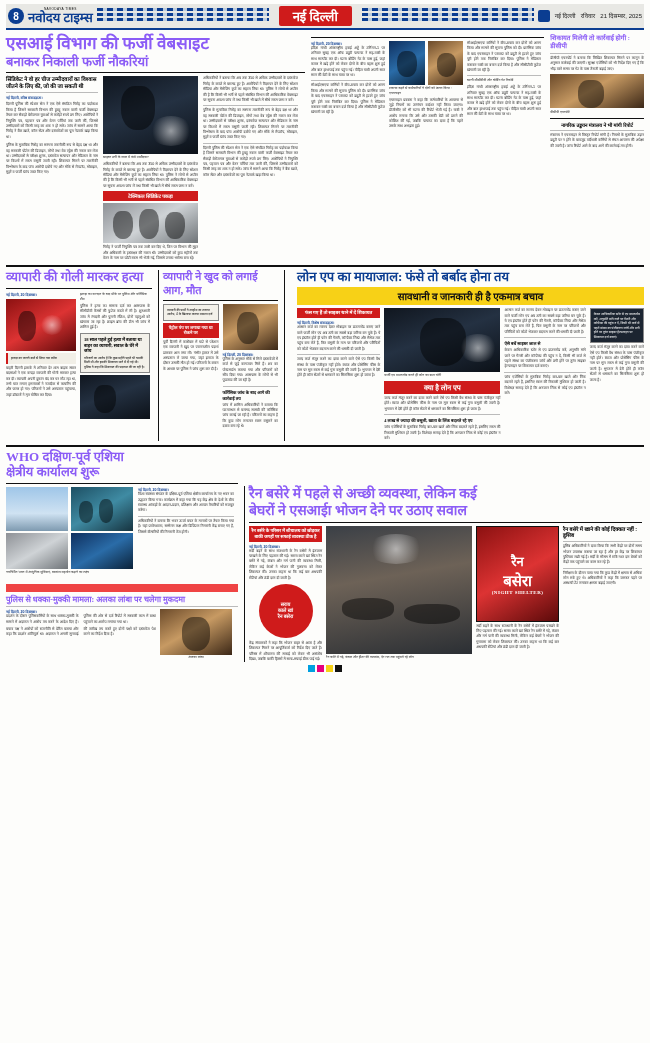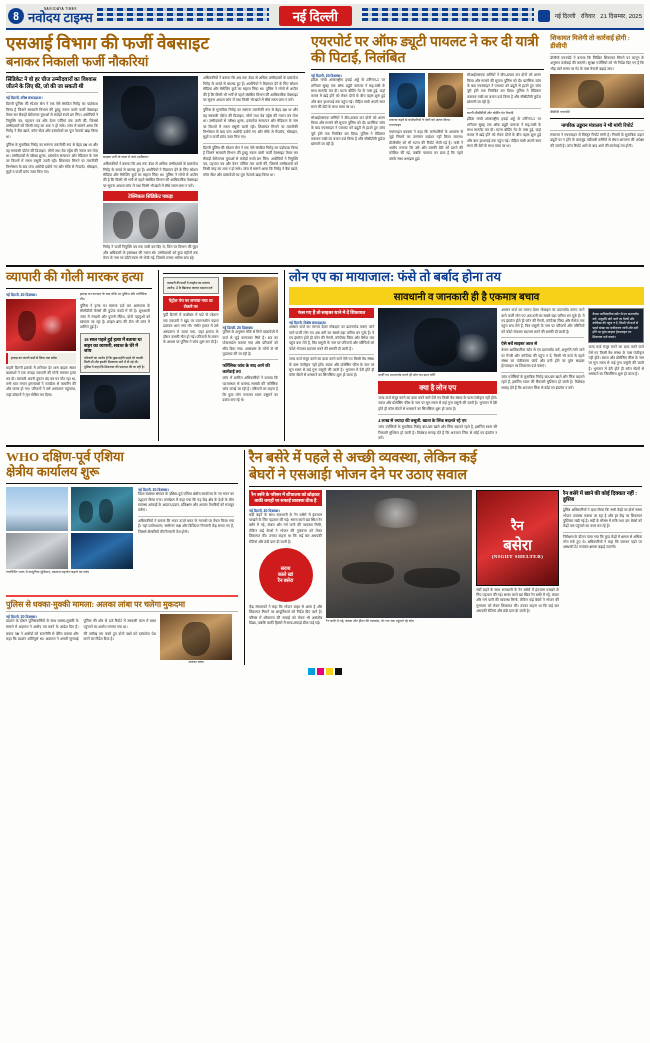--- a/index.html
+++ b/index.html
@@ -51,21 +51,21 @@
     padding: 1px 14px; border-radius: 2px;
     margin: 0 6px;
   }
   .mast-right { display: flex; align-items: center; gap: 5px; font-size: 6px; color:#222; }
   .mast-right .sq { width: 12px; height: 12px; background:#0b3d91; border-radius:2px; }
 
   
   .cols { display: flex; gap: 6px; }
   .hl {
     font-family: "Liberation Serif", serif;
-    font-weight: bold; color: #a16207; line-height: 1.15;
+    font-weight: bold; color: #8b5cf6; line-height: 1.15;
   }
   .hl.blue { color: #0b3d91; }
   .body-text {
     font-size: 3.6px; line-height: 1.5; color: #222; text-align: justify;
     column-gap: 5px;
   }
   .kicker { font-size: 5.6px; font-weight: bold; font-family: "Liberation Serif", serif; }
   .caption { font-size: 3.4px; color:#333; line-height:1.4; }
   .byline { font-size: 3.6px; font-weight: bold; color: #0b3d91; }
 
@@ -187,24 +187,20 @@
           <div class="body-text" style="columns:1;">अधिकारियों ने बताया कि अब तक 350 से अधिक उम्मीदवारों के दस्तावेज गिरोह के कब्जे से बरामद हुए हैं। आरोपियों ने विज्ञापन देने के लिए सोशल मीडिया और मैसेजिंग ग्रुपों का सहारा लिया था। पुलिस ने लोगों से अपील की है कि किसी भी भर्ती से पहले संबंधित विभाग की आधिकारिक वेबसाइट पर सूचना अवश्य जांच लें तथा किसी भी खाते में सीधे रकम जमा न करें।</div>
           <div class="thin-divider"></div>
           <div class="body-text">पुलिस के मुताबिक गिरोह का सरगना तकनीकी रूप से बेहद दक्ष था और वह सरकारी पोर्टल की डिजाइन, लोगो तथा वेब एड्रेस की नकल कर लेता था। उम्मीदवारों से परीक्षा शुल्क, दस्तावेज सत्यापन और मेडिकल के नाम पर किश्तों में रकम वसूली जाती रही। शिकायत मिलने पर तकनीकी विश्लेषण के बाद पांच आरोपी दबोचे गए और मौके से लैपटॉप, मोबाइल, मुहरें व फर्जी स्टांप जब्त किए गए।</div>
           <div class="thin-divider"></div>
           <div class="body-text">दिल्ली पुलिस की स्पेशल सेल ने एक ऐसे संगठित गिरोह का पर्दाफाश किया है जिसने सरकारी विभाग की हूबहू नकल वाली फर्जी वेबसाइट तैयार कर सैकड़ों बेरोजगार युवाओं से करोड़ों रुपये ठग लिए। आरोपियों ने नियुक्ति पत्र, पहचान पत्र और वेतन पर्चियां तक जारी कीं, जिससे उम्मीदवारों को किसी तरह का शक न हो सके। जांच में सामने आया कि गिरोह ने बैंक खाते, कॉल सेंटर और दस्तावेजों का पूरा नेटवर्क खड़ा किया था।</div>
         </div>
       </div>
     </div>
 
     <div style="width:234px;">
-      <div class="hl" style="font-size:14px;">
-        <span>एयरपोर्ट पर ऑफ ड्यूटी पायलट ने कर दी यात्री की पिटाई,</span>
-        <span class="blue">निलंबित</span>
-      </div>
       <div class="divider"></div>
       <div style="display:flex;gap:4px;margin-top:3px;">
         <div style="width:74px;">
           <div class="byline">नई दिल्ली, 20 दिसम्बर।</div>
           <div class="body-text">इंदिरा गांधी अंतरराष्ट्रीय हवाई अड्डे के टर्मिनल-1 पर शनिवार सुबह एक ऑफ ड्यूटी पायलट ने सह-यात्री के साथ मारपीट कर दी। घटना बोर्डिंग गेट के पास हुई, जहां कतार में खड़े होने को लेकर दोनों के बीच बहस शुरू हुई और बात हाथापाई तक पहुंच गई। पीड़ित यात्री अपनी सात साल की बेटी के साथ यात्रा पर था।</div>
           <div class="thin-divider"></div>
           <div class="body-text">सीआईएसएफ कर्मियों ने बीच-बचाव कर दोनों को अलग किया और मामले की सूचना पुलिस को दी। प्रारंभिक जांच के बाद एयरलाइन ने पायलट को ड्यूटी से हटाते हुए जांच पूरी होने तक निलंबित कर दिया। पुलिस ने मेडिकल कराकर यात्री का बयान दर्ज किया है और सीसीटीवी फुटेज खंगाली जा रही है।</div>
         </div>
         <div style="width:74px;">
           <div class="photo-strip">
@@ -270,20 +266,21 @@
             <div class="tiny" style="margin-top:2px;">परिजनों का आरोप है कि कुछ महीने पहले भी धमकी मिली थी और इसकी शिकायत थाने में दी गई थी। पुलिस ने कहा कि शिकायत की पड़ताल की जा रही है।</div>
           </div>
           <div class="ph dark" style="height:44px;margin-top:2px;">
             <div class="figure" style="left:14px;top:10px;width:22px;height:28px;"></div>
           </div>
         </div>
       </div>
     </div>
 
     <div style="width:120px;border-left:1px solid #111;padding-left:4px;">
+      <div class="hl" style="font-size:11px;line-height:1.2;">व्यापारी ने खुद को लगाई आग, मौत</div>
       <div class="divider"></div>
       <div style="display:flex;gap:4px;">
         <div style="width:56px;">
           <div class="box" style="background:#f3f1ea;">
             <div class="tiny">व्यापारी की फर्मों ने उपहोम का लगाया आरोप, 4 के खिलाफ कराया मामला दर्ज</div>
           </div>
           <div class="red-band" style="font-size:4.4px;padding:2px;margin-top:2px;line-height:1.25;">पेट्रोल पंप पर लगाया गया था रोकने पर</div>
           <div class="body-text" style="margin-top:2px;">पूर्वी दिल्ली में कारोबार में घाटे से परेशान एक व्यापारी ने खुद पर ज्वलनशील पदार्थ डालकर आग लगा ली। गंभीर हालत में उसे अस्पताल ले जाया गया, जहां इलाज के दौरान उसकी मौत हो गई। परिजनों के बयान के आधार पर पुलिस ने जांच शुरू कर दी है।</div>
         </div>
         <div style="width:56px;">
@@ -292,21 +289,21 @@
           </div>
           <div class="byline" style="margin-top:2px;">नई दिल्ली, 20 दिसम्बर।</div>
           <div class="body-text">पुलिस के अनुसार मौके से मिले दस्तावेजों में कर्ज से जुड़े कागजात मिले हैं। शव का पोस्टमार्टम कराया गया और परिजनों को सौंप दिया गया। आसपास के लोगों से भी पूछताछ की जा रही है।</div>
           <div class="thin-divider"></div>
           <div class="small-head" style="font-size:4.4px;">फॉरेंसिक जांच के बाद आगे की कार्रवाई तय</div>
           <div class="body-text" style="margin-top:2px;">जांच में शामिल अधिकारियों ने बताया कि घटनास्थल से बरामद सामग्री की फॉरेंसिक जांच कराई जा रही है। परिजनों का कहना है कि कुछ लोग लगातार रकम वसूलने का दबाव बना रहे थे।</div>
         </div>
       </div>
     </div>
 
-    <div style="width:360px;border-left:1px solid #111;padding-left:4px;">
+    <div style="width:360px;border-left:1px solid #111;padding-left:12px;">
       <div class="hl blue" style="font-size:13px;">लोन एप का मायाजाल: फंसे तो बर्बाद होना तय</div>
       <div class="yellow-band" style="font-size:10px;padding:2px;margin-top:2px;">सावधानी व जानकारी ही है एकमात्र बचाव</div>
 
       <div style="display:flex;gap:4px;margin-top:3px;">
         <div style="width:86px;">
           <div class="red-band" style="font-size:4.8px;padding:2px;line-height:1.25;">फंस गए हैं तो साइबर थाने में दें शिकायत</div>
           <div class="byline" style="margin-top:2px;">नई दिल्ली, विशेष संवाददाता।</div>
           <div class="body-text">आसान कर्ज का लालच देकर मोबाइल पर डाउनलोड कराए जाने वाले फर्जी लोन एप अब ठगी का सबसे बड़ा जरिया बन चुके हैं। ये एप इंस्टॉल होते ही फोन की गैलरी, कॉन्टैक्ट लिस्ट और मैसेज तक पहुंच बना लेते हैं, फिर वसूली के नाम पर परिजनों और परिचितों को फोटो भेजकर बदनाम करने की धमकी दी जाती है।</div>
           <div class="thin-divider"></div>
           <div class="body-text">जल्द कर्ज मंजूर करने का दावा करने वाले ऐसे एप किसी वैध संस्था के पास पंजीकृत नहीं होते। ब्याज और प्रोसेसिंग फीस के नाम पर मूल रकम से कई गुना वसूली की जाती है। भुगतान में देरी होते ही कॉल सेंटरों से धमकाने का सिलसिला शुरू हो जाता है।</div>
@@ -365,40 +362,40 @@
           </div>
           <div style="width:96px;">
             <div class="byline">नई दिल्ली, 20 दिसम्बर।</div>
             <div class="body-text">विश्व स्वास्थ्य संगठन के दक्षिण-पूर्व एशिया क्षेत्रीय कार्यालय के नए भवन का उद्घाटन किया गया। कार्यक्रम में कहा गया कि यह केंद्र क्षेत्र के देशों के बीच स्वास्थ्य आंकड़ों के आदान-प्रदान, प्रशिक्षण और आपात तैयारियों को मजबूत करेगा।</div>
             <div class="thin-divider"></div>
             <div class="body-text">अधिकारियों ने बताया कि भवन ऊर्जा बचत के मानकों पर तैयार किया गया है। यहां प्रयोगशाला, सम्मेलन कक्ष और डिजिटल निगरानी केंद्र बनाए गए हैं, जिससे बीमारियों की निगरानी तेज होगी।</div>
           </div>
         </div>
       </div>
 
-      <div style="border-top:2px solid #ef4444;margin-top:20px;padding-top:3px;">
+      <div style="border-top:8px solid #ef4444;margin-top:9px;padding-top:3px;">
         <div class="hl" style="font-size:8px;">पुलिस से धक्का-मुक्की मामला: अलका लांबा पर चलेगा मुकदमा</div>
         <div class="thin-divider"></div>
         <div style="display:flex;gap:4px;">
           <div style="width:150px;">
             <div class="byline">नई दिल्ली, 20 दिसम्बर।</div>
             <div class="body-text" style="columns:2;">प्रदर्शन के दौरान पुलिसकर्मियों के साथ धक्का-मुक्की के मामले में अदालत ने आरोप तय करने के आदेश दिए हैं। पुलिस की ओर से दर्ज रिपोर्ट में सरकारी काम में बाधा पहुंचाने का आरोप लगाया गया था।</div>
             <div class="body-text" style="columns:2;margin-top:2px;">बचाव पक्ष ने आरोपों को राजनीति से प्रेरित बताया और कहा कि प्रदर्शन शांतिपूर्ण था। अदालत ने अगली सुनवाई की तारीख तय करते हुए दोनों पक्षों को दस्तावेज पेश करने का निर्देश दिया है।</div>
           </div>
           <div style="width:72px;">
             <div class="ph warm" style="height:46px;">
               <div class="figure" style="left:22px;top:8px;width:28px;height:34px;"></div>
             </div>
             <div class="caption center">अलका लांबा</div>
           </div>
         </div>
       </div>
     </div>
 
-    <div style="width:398px;border-left:1px solid #111;padding-left:4px;">
+    <div style="width:398px;border-left:1px solid #111;padding-left:4px;margin-top:36px;">
       <div class="hl" style="font-size:14px;">रैन बसेरे में पहले से अच्छी व्यवस्था, लेकिन कई</div>
       <div class="hl" style="font-size:14px;">बेघरों ने एसआईा भोजन देने पर उठाए सवाल</div>
       <div class="divider"></div>
       <div style="display:flex;gap:4px;">
         <div style="width:74px;">
           <div class="red-band" style="font-size:4.6px;padding:2px;line-height:1.3;">रैन बसेरे के परिसर में शौचालय को छोड़कर बाकी जगहों पर सफाई व्यवस्था ठीक है</div>
           <div class="byline" style="margin-top:2px;">नई दिल्ली, 20 दिसम्बर।</div>
           <div class="body-text">सर्दी बढ़ने के साथ राजधानी के रैन बसेरों में इंतजाम परखने के लिए पड़ताल की गई। सराय काले खां स्थित रैन बसेरे में गद्दे, कंबल और गर्म पानी की व्यवस्था मिली, लेकिन कई बेघरों ने भोजन की गुणवत्ता को लेकर शिकायत की। उनका कहना था कि कई बार अधपकी रोटियां और ठंडी दाल दी जाती है।</div>
           <div class="stamp" style="width:54px;height:54px;font-size:5px;margin:3px auto;">
             <div>

